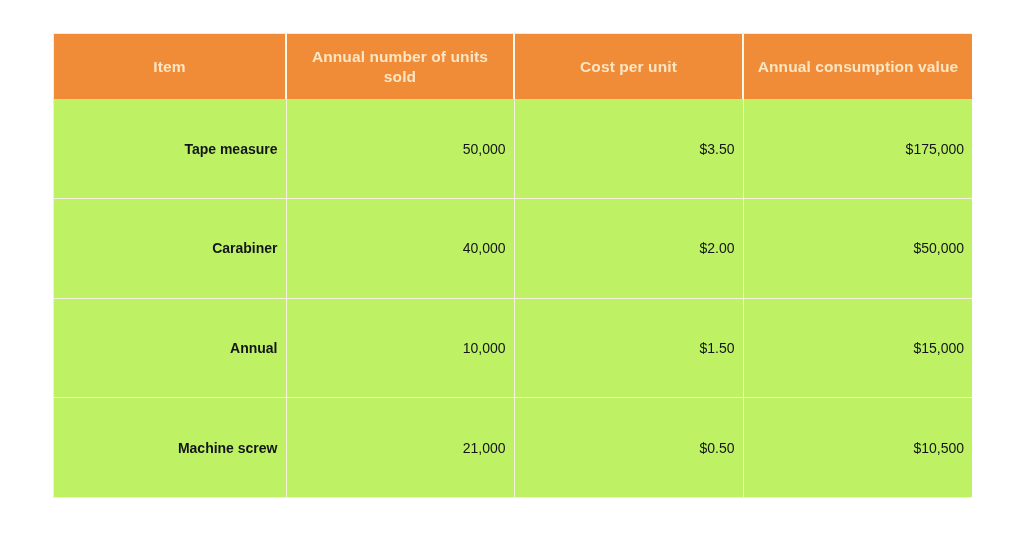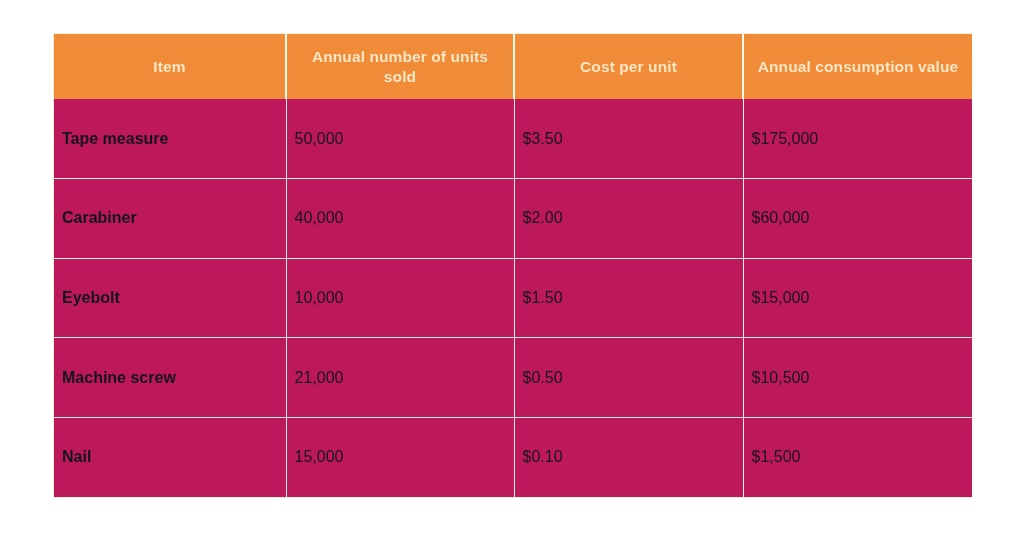--- a/index.html
+++ b/index.html
@@ -47,27 +47,27 @@
     letter-spacing: 0.1px;
   }
   table.abc-table thead th:last-child {
     border-right: none;
   }
 
   table.abc-table tbody td {
     height: 40px;
     padding: 2px 8px;
     box-sizing: border-box;
-    text-align: left;
+    text-align: right;
     vertical-align: middle;
     color: #14151a;
-    font-size: 16px;
+    font-size: 14px;
     border-top: 1px solid #f5f1dd;
     border-right: 1px solid #f5f1dd;
-    background: #be185d;
+    background: #bef264;
     white-space: nowrap;
   }
   table.abc-table tbody td:last-child {
     border-right: none;
   }
   table.abc-table tbody tr:first-child td {
     border-top: none;
   }
 
   td.col-item {
@@ -103,35 +103,29 @@
       <tr>
         <td class="col-item">Tape measure</td>
         <td>50,000</td>
         <td>$3.50</td>
         <td>$175,000</td>
       </tr>
       <tr>
         <td class="col-item">Carabiner</td>
         <td>40,000</td>
         <td>$2.00</td>
-        <td>$60,000</td>
+        <td>$50,000</td>
       </tr>
       <tr>
-        <td class="col-item">Eyebolt</td>
+        <td class="col-item">Annual</td>
         <td>10,000</td>
         <td>$1.50</td>
         <td>$15,000</td>
       </tr>
       <tr>
         <td class="col-item">Machine screw</td>
         <td>21,000</td>
         <td>$0.50</td>
         <td>$10,500</td>
       </tr>
-      <tr>
-        <td class="col-item">Nail</td>
-        <td>15,000</td>
-        <td>$0.10</td>
-        <td>$1,500</td>
-      </tr>
     </tbody>
   </table>
 </div>
 
 </body></html>

